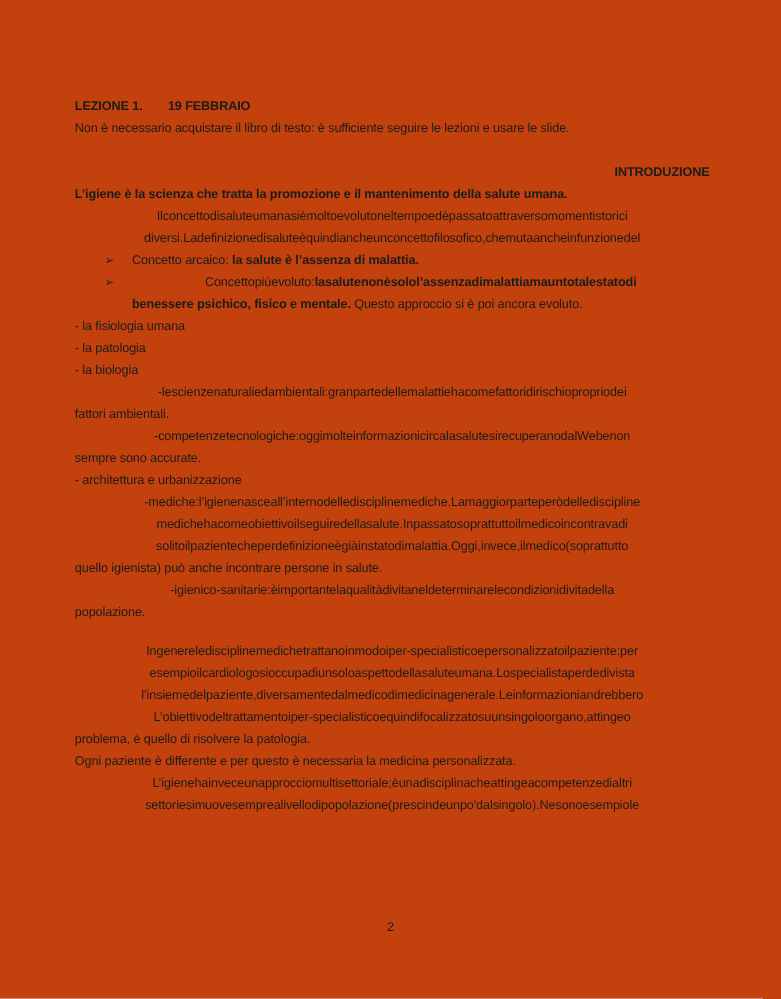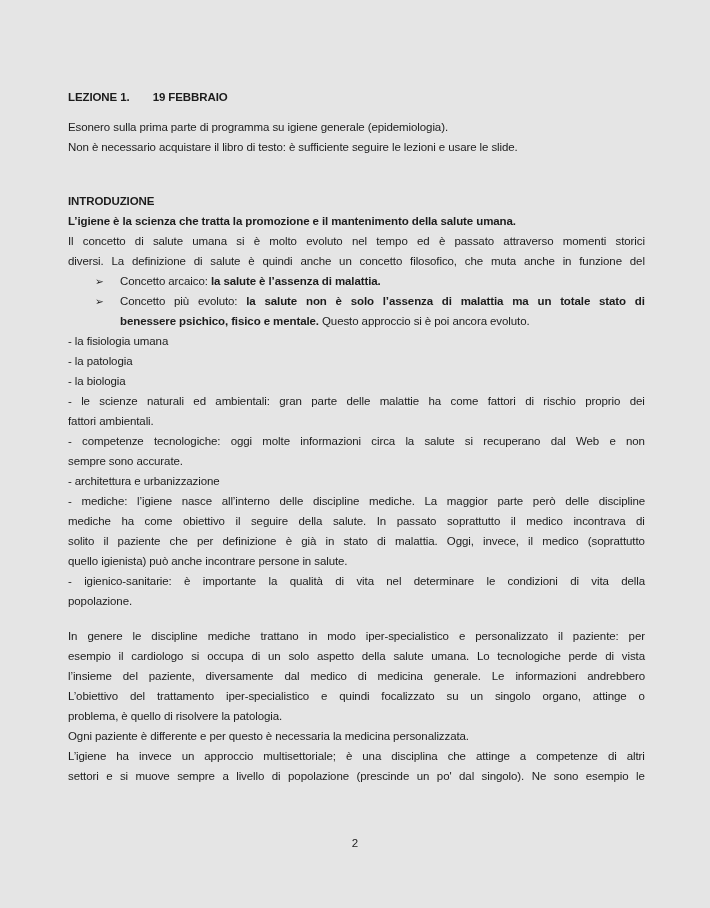--- a/index.html
+++ b/index.html
@@ -4,21 +4,21 @@
 <style>
   html, body {
     margin: 0;
     padding: 0;
     background: #ffffff;
   }
   .page {
     position: relative;
     width: 710px;
     height: 908px;
-    background: #e5e5e5;
+    background: #c2410c;
     color: #1c1c1c;
     font-family: "Liberation Sans", sans-serif;
     overflow: hidden;
   }
   .content {
     position: absolute;
     left: 68px;
     top: 87px;
     width: 577px;
   }
@@ -26,21 +26,21 @@
   .line {
     font-size: 11.5px;
     line-height: 20px;
     letter-spacing: -0.1px;
     min-height: 20px;
   }
   .b { font-weight: 700; }
   
   .jline {
     display: flex;
-    justify-content: space-between;
+    justify-content: center;
   }
   .jline span { white-space: pre; }
   
   .bullet .line {
     position: relative;
     padding-left: 52px;
   }
   .bullet-mark {
     position: absolute;
     left: 27px;
@@ -62,27 +62,24 @@
   }
 </style>
 </head>
 <body>
 
 <div class="page">
   <div class="content">
       <div class="block para">
         <div class="line"><span class="b">LEZIONE 1.</span><span class="tab"></span><span class="b">19 FEBBRAIO</span></div>
       </div>
-      <div class="block para" style="margin-top: 10px;">
-        <div class="line"><span>Esonero sulla prima parte di programma su igiene generale (epidemiologia).</span></div>
-      </div>
       <div class="block para">
         <div class="line"><span>Non è necessario acquistare il libro di testo: è sufficiente seguire le lezioni e usare le slide.</span></div>
       </div>
-      <div class="block para" style="margin-top: 34px;">
+      <div class="block para" style="margin-top: 20px; text-align: right;">
         <div class="line"><span class="b">INTRODUZIONE</span></div>
       </div>
       <div class="block para">
         <div class="line"><span class="b">L’igiene è la scienza che tratta la promozione e il mantenimento della salute umana.</span></div>
       </div>
       <div class="block para">
         <div class="line jline">
           <span>Il</span>
           <span>concetto</span>
           <span>di</span>
@@ -299,21 +296,21 @@
           <span>si</span>
           <span>occupa</span>
           <span>di</span>
           <span>un</span>
           <span>solo</span>
           <span>aspetto</span>
           <span>della</span>
           <span>salute</span>
           <span>umana.</span>
           <span>Lo</span>
-          <span>tecnologiche</span>
+          <span>specialista</span>
           <span>perde</span>
           <span>di</span>
           <span>vista</span>
         </div>
         <div class="line jline">
           <span>l’insieme</span>
           <span>del</span>
           <span>paziente,</span>
           <span>diversamente</span>
           <span>dal</span>

